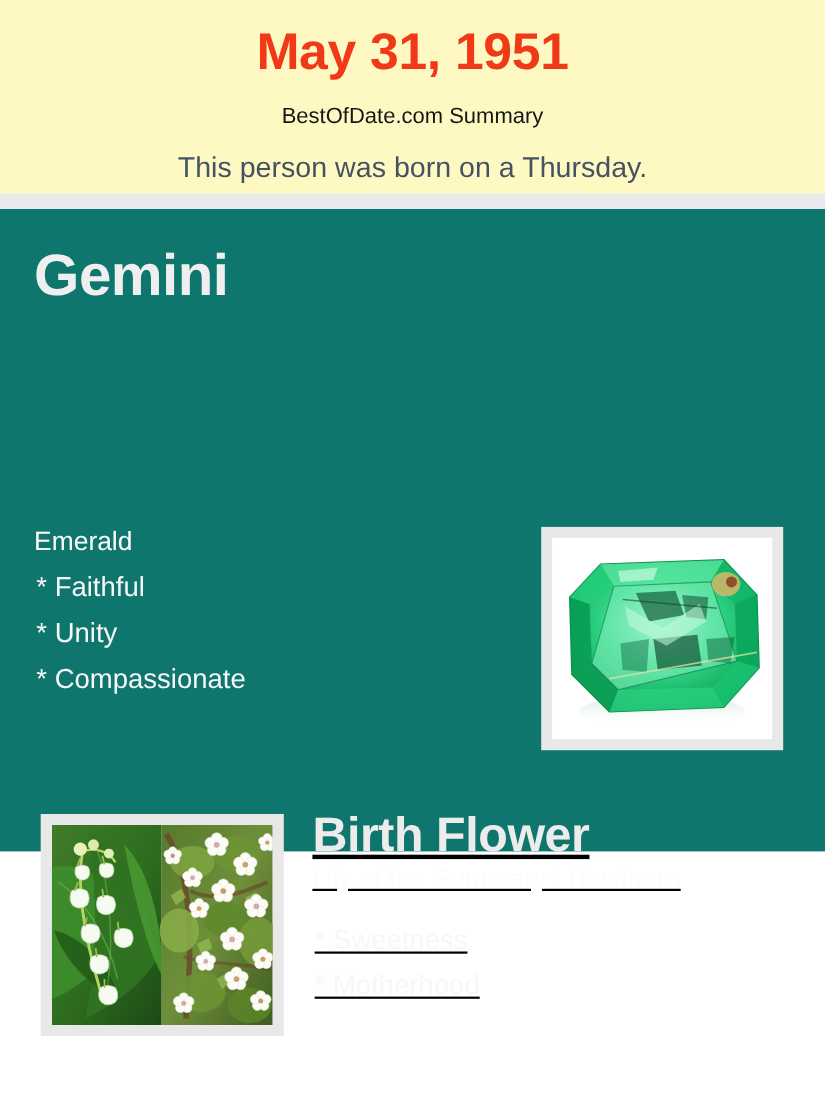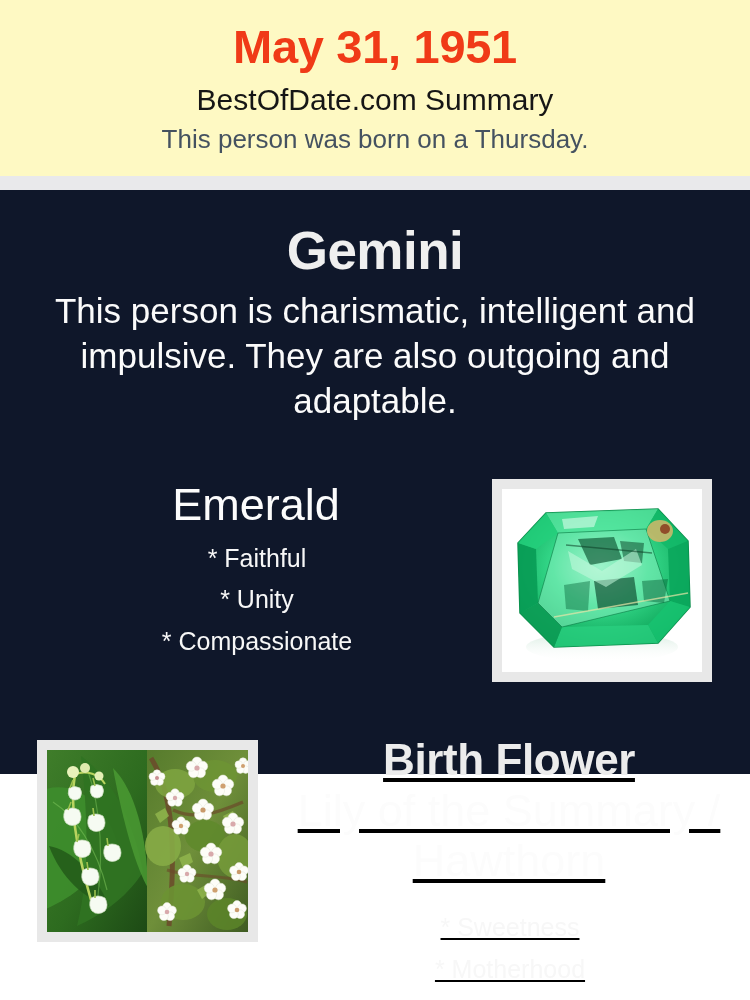--- a/index.html
+++ b/index.html
@@ -28,23 +28,23 @@
   #date-title {
     margin: 0;
     padding-top: 22px;
     font-size: 47px;
     font-weight: bold;
     line-height: 1.05;
     color: #f03a17;
     letter-spacing: -0.3px;
   }
   #site-summary {
-    margin: 0;
+    margin: 12px;
     padding-top: 12px;
-    font-size: 30px;
+    font-size: 20px;
     font-weight: normal;
     line-height: 1.1;
     color: #161616;
   }
   #born-note {
     margin: 0;
     padding-top: 9px;
     font-size: 26px;
     font-weight: normal;
     line-height: 1.1;
@@ -57,22 +57,21 @@
     height: 14px;
     background: #e9e9eb;
   }
 
   
   #purple-panel {
     position: absolute;
     left: 0; top: 190px;
     width: 750px;
     height: 584px;
-    background: #0f172a;
-    text-align: center;
+    background: #0f766e;
   }
 
   
   #zodiac-block {
     position: absolute;
     left: 31px;
     top: 34px;
     width: 688px;
   }
   #zodiac-name {
@@ -103,21 +102,21 @@
     margin: 0;
     font-size: 44px;
     font-weight: bold;
     line-height: 1.05;
     color: #ececec;
     letter-spacing: -0.4px;
   }
   .section-subtitle {
     margin: 0;
     padding-top: 3px;
-    font-size: 45px;
+    font-size: 24px;
     font-weight: normal;
     line-height: 1.1;
     color: #fcfcfc;
   }
   .trait-list {
     list-style: none;
     margin: 0;
     padding: 8px 0 0 2px;
   }
   .trait-item {
@@ -173,21 +172,20 @@
   <h1 id="date-title">May 31, 1951</h1>
   <div id="site-summary">BestOfDate.com Summary</div>
   <div id="born-note">This person was born on a Thursday.</div>
 </div>
 <div id="header-divider"></div>
 
 <div id="purple-panel">
 
   <div id="zodiac-block">
     <h2 id="zodiac-name">Gemini</h2>
-    <p id="zodiac-desc">This person is charismatic, intelligent and impulsive. They are also outgoing and adaptable.</p>
   </div>
 
   <div id="birthstone-block">
     <div class="section-subtitle">Emerald</div>
     <ul class="trait-list">
       <li class="trait-item">* Faithful</li>
       <li class="trait-item">* Unity</li>
       <li class="trait-item">* Compassionate</li>
     </ul>
   </div>

